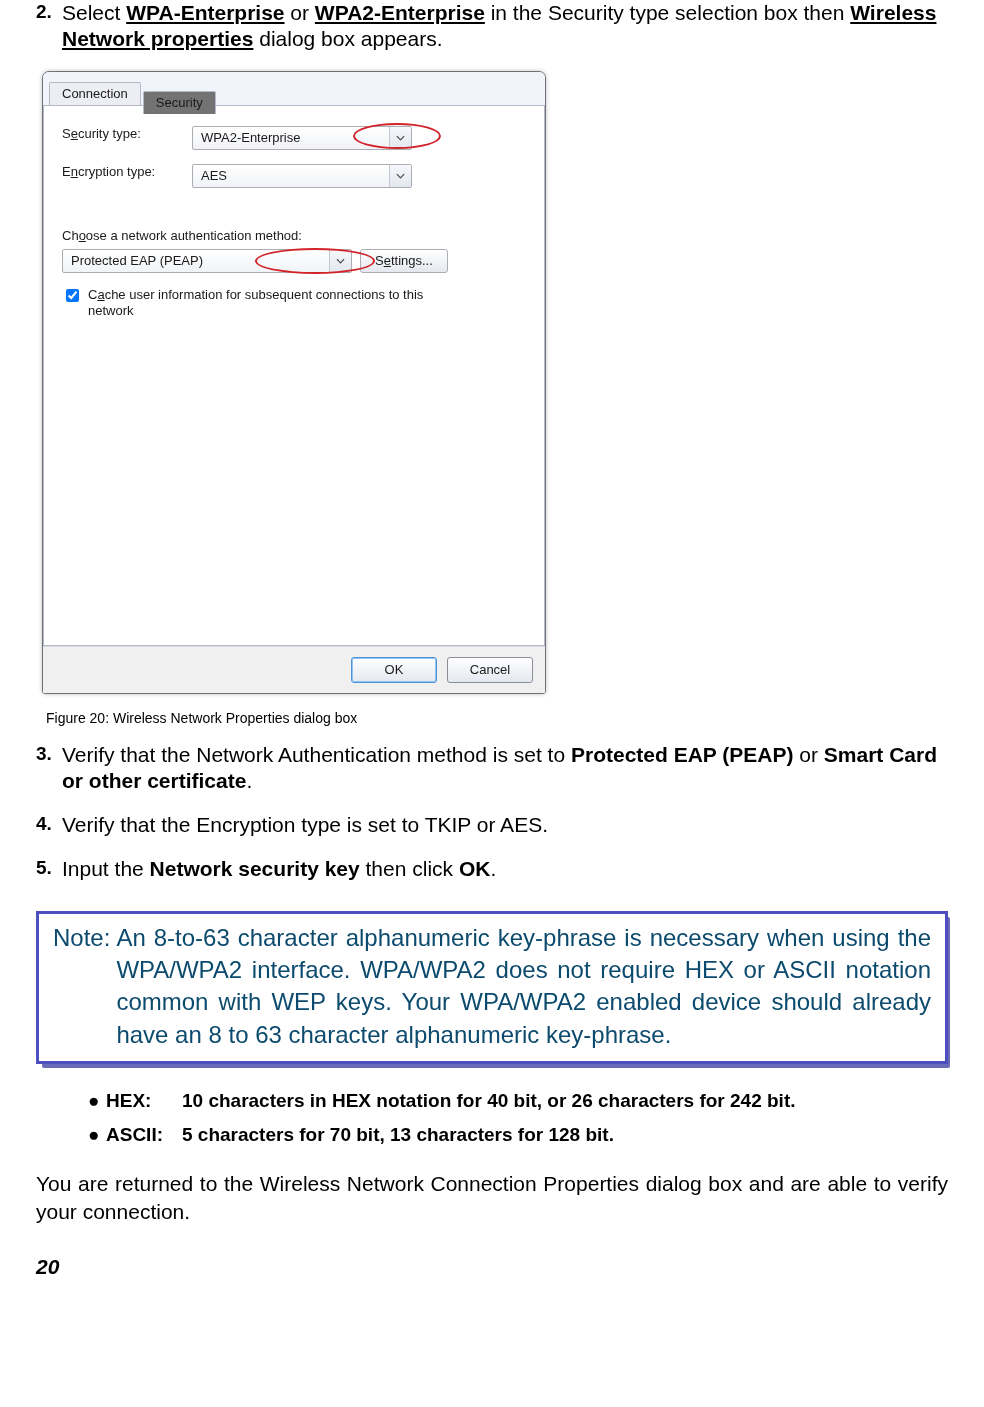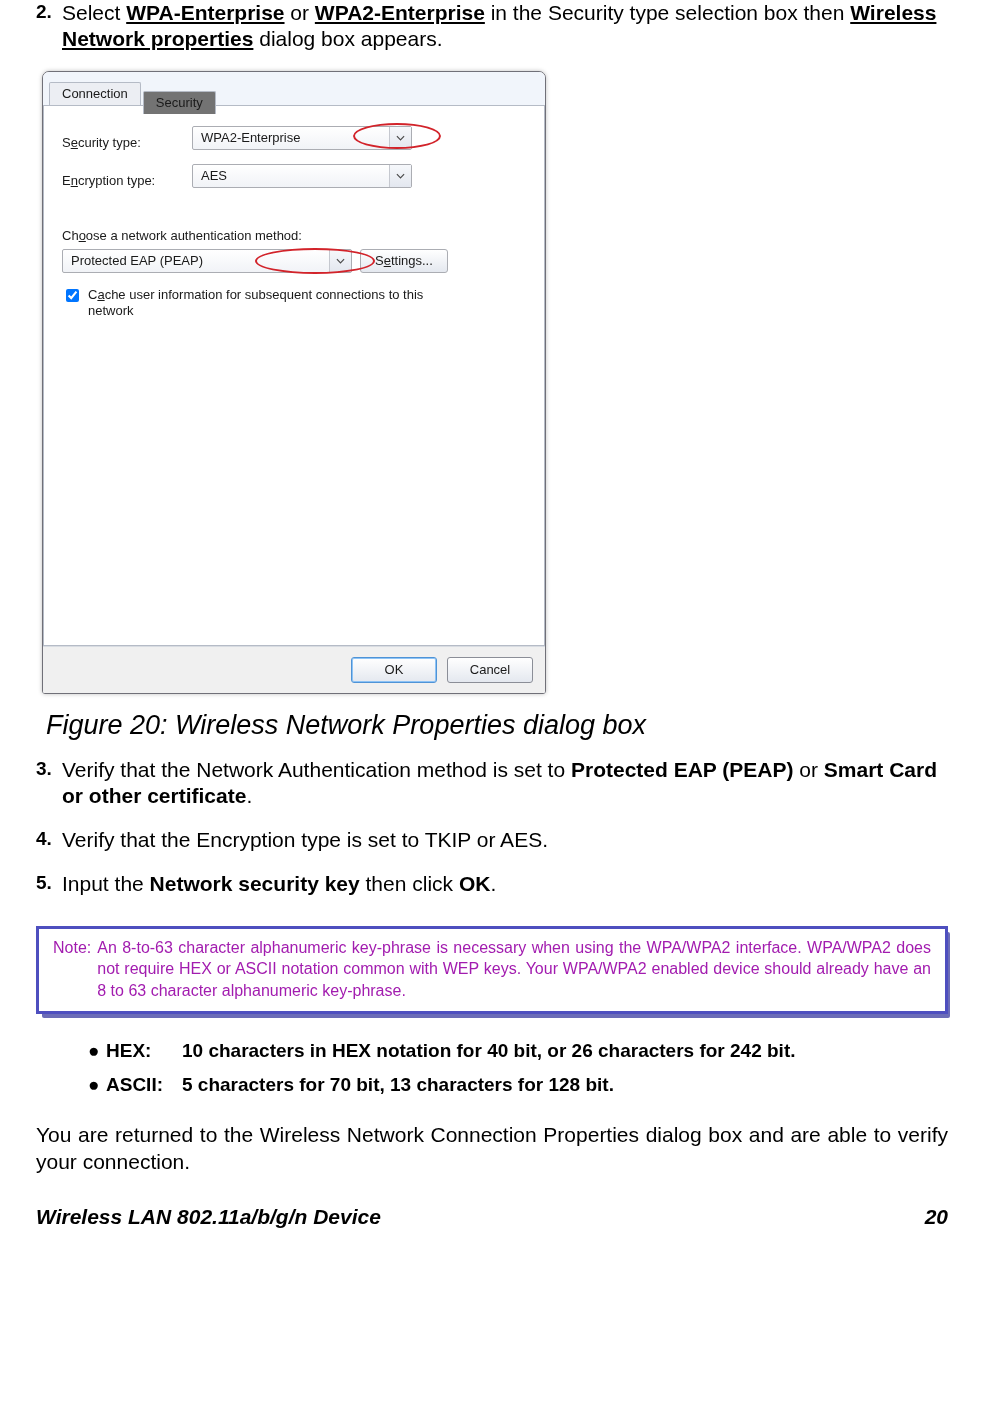--- a/index.html
+++ b/index.html
@@ -105,21 +105,21 @@
   .tab-panel {
     background: #fff;
     border: 1px solid #b5bbc6;
     border-top: none;
     margin: 0 -12px;
     padding: 20px 18px 200px 18px;
     min-height: 540px;
   }
   .form-row {
     display: flex;
-    align-items: flex-end;
+    align-items: flex-start;
     margin-bottom: 14px;
   }
   .form-row .lbl {
     width: 130px;
     font-size: 13px;
   }
   .form-row .lbl .ul { text-decoration: underline; }
   .combo {
     flex: 0 0 220px;
     height: 24px;
@@ -200,40 +200,39 @@
   
   .highlight-ellipse {
     position: absolute;
     border: 2px solid #d2232a;
     border-radius: 50%;
     pointer-events: none;
   }
 
   .fig-caption {
     font-family: "Trebuchet MS", "Century Gothic", sans-serif;
-    font-size: 27px;
+    font-size: 14px;
     margin: 16px 0 16px 10px;
-    font-style: italic;
   }
 
   .note-box-wrap { margin: 28px 0 20px 0; position: relative; }
   .note-shadow {
     position: absolute;
     top: 6px; left: 6px; right: -2px; bottom: -4px;
     background: #6b6cb7;
     border-radius: 2px;
   }
   .note-box {
     position: relative;
     border: 3px solid #4e4fbf;
     background: #fff;
     padding: 8px 14px 10px 14px;
     font-family: "Trebuchet MS", "Century Gothic", sans-serif;
-    font-size: 16px;
-    color: #a21caf;
+    font-size: 24px;
+    color: #0c4a6e;
     line-height: 1.35;
     text-align: justify;
   }
   .note-box .note-row { display: flex; }
   .note-box .note-label { flex-shrink: 0; margin-right: 6px; }
   .note-box .note-body { flex: 1; }
 
   .bullet-list {
     margin: 14px 0 18px 52px;
     font-family: "Trebuchet MS", "Century Gothic", sans-serif;
@@ -384,17 +383,16 @@
     <div class="bl-row">
       <span class="dot">●</span>
       <span class="key-label">ASCII:</span>
       <span>5 characters for 70 bit, 13 characters for 128 bit.</span>
     </div>
   </div>
 
   <div class="returned-text">You are returned to the Wireless Network Connection Properties dialog box and are able to verify your connection.</div>
 
   <div class="page-footer">
-    <span>Wireless LAN 802.11a/b/g/n Device</span>
     <span>20</span>
   </div>
 
 </div>
 
 </body></html>

